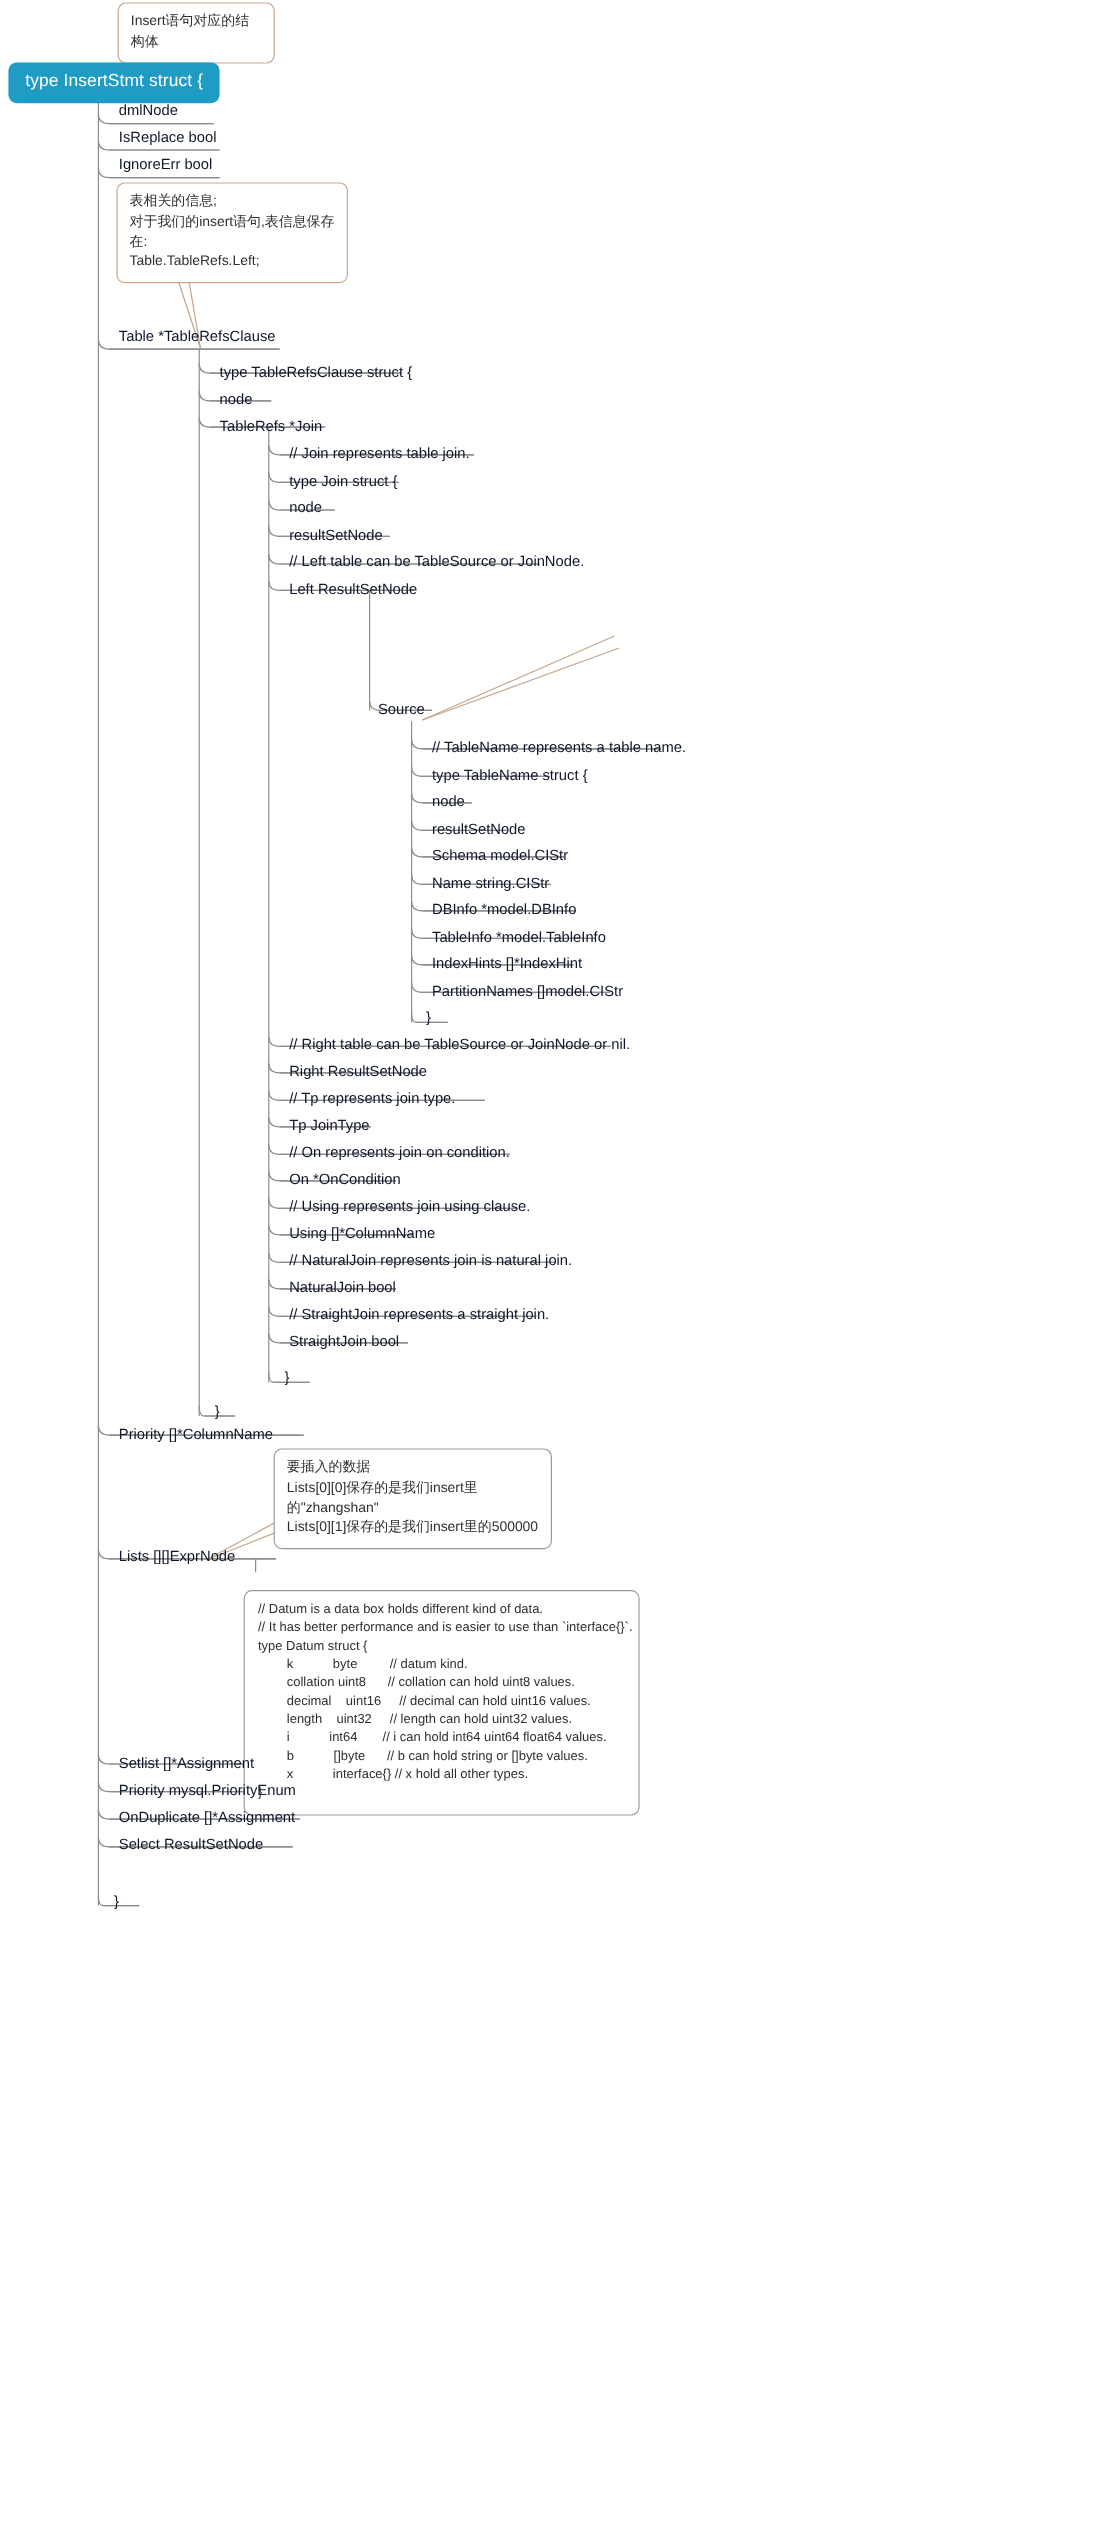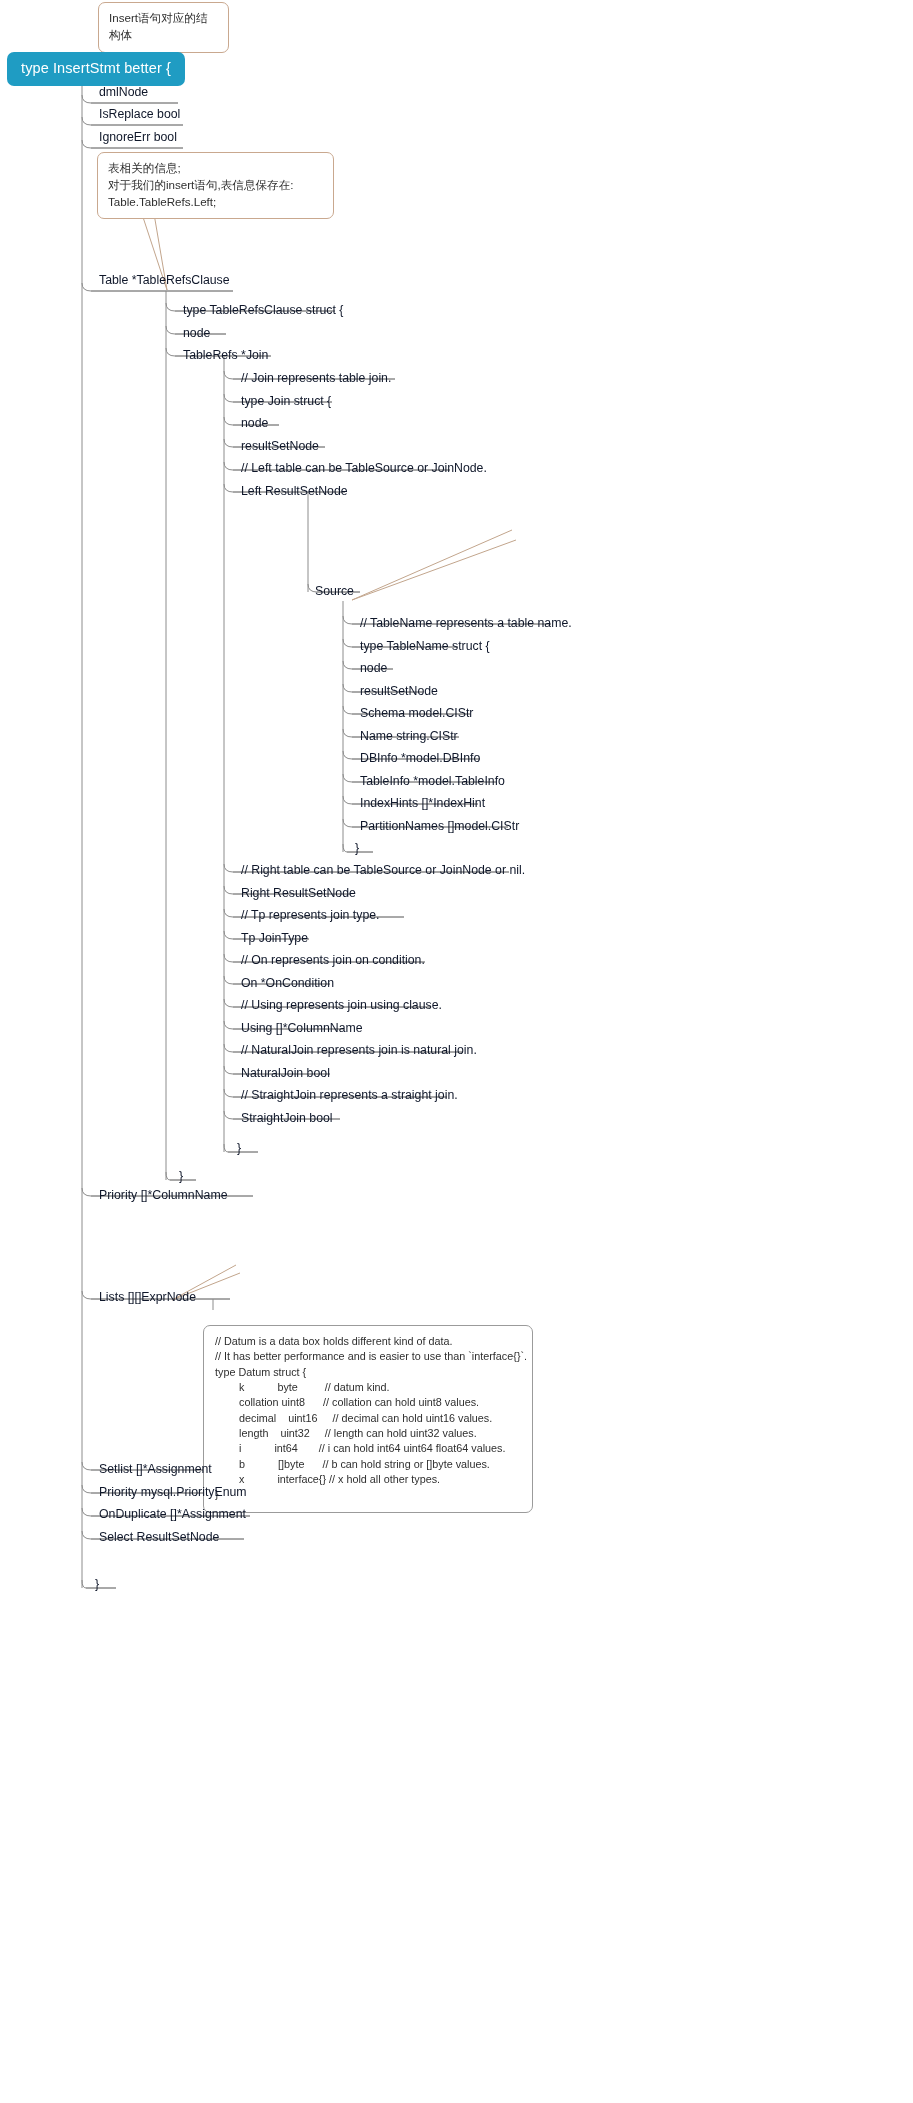--- a/index.html
+++ b/index.html
@@ -196,27 +196,27 @@
       <path d="M152,202 L167,290"></path>
       <path d="M512,530 L352,600"></path>
       <path d="M516,540 L352,600"></path>
       <path d="M236,1265 L172,1300"></path>
       <path d="M240,1273 L172,1300"></path>
     </g>
   </svg>
 
   <div class="note" style="left:98px; top:2px; width:131px;">Insert语句对应的结构体</div>
 
-  <div class="root-node" style="left:7px; top:52px;">type InsertStmt better {</div>
+  <div class="root-node" style="left:7px; top:52px;">type InsertStmt struct {</div>
 
   <div class="topic" style="left:99px; top:86px;">dmlNode</div>
   <div class="topic" style="left:99px; top:108px;">IsReplace bool</div>
   <div class="topic" style="left:99px; top:131px;">IgnoreErr bool</div>
 
-  <div class="note" style="left:97px; top:152px; width:237px;">表相关的信息;
+  <div class="note" style="left:97px; top:152px; width:193px;">表相关的信息;
 对于我们的insert语句,表信息保存在:
 Table.TableRefs.Left;</div>
 
   <div class="topic" style="left:99px; top:274px;">Table *TableRefsClause</div>
 
   <div class="topic" style="left:183px; top:304px;">type TableRefsClause struct {</div>
   <div class="topic" style="left:183px; top:327px;">node</div>
   <div class="topic" style="left:183px; top:349px;">TableRefs *Join</div>
 
   <div class="topic" style="left:241px; top:372px;">// Join represents table join.</div>
@@ -252,20 +252,23 @@
   <div class="topic" style="left:241px; top:1044px;">// NaturalJoin represents join is natural join.</div>
   <div class="topic" style="left:241px; top:1067px;">NaturalJoin bool</div>
   <div class="topic" style="left:241px; top:1089px;">// StraightJoin represents a straight join.</div>
   <div class="topic" style="left:241px; top:1112px;">StraightJoin bool</div>
   <div class="topic" style="left:237px; top:1142px;">}</div>
 
   <div class="topic" style="left:179px; top:1170px;">}</div>
 
   <div class="topic" style="left:99px; top:1189px;">Priority []*ColumnName</div>
 
+  <div class="note gray" style="left:228px; top:1207px; width:232px;">要插入的数据
+Lists[0][0]保存的是我们insert里的"zhangshan"
+Lists[0][1]保存的是我们insert里的500000</div>
 
   <div class="topic" style="left:99px; top:1291px;">Lists [][]ExprNode</div>
 
   <div class="note gray code" style="left:203px; top:1325px; width:330px;">// Datum is a data box holds different kind of data.
 // It has better performance and is easier to use than `interface{}`.
 type Datum struct {
         k           byte         // datum kind.
         collation uint8      // collation can hold uint8 values.
         decimal    uint16     // decimal can hold uint16 values.
         length    uint32     // length can hold uint32 values.

